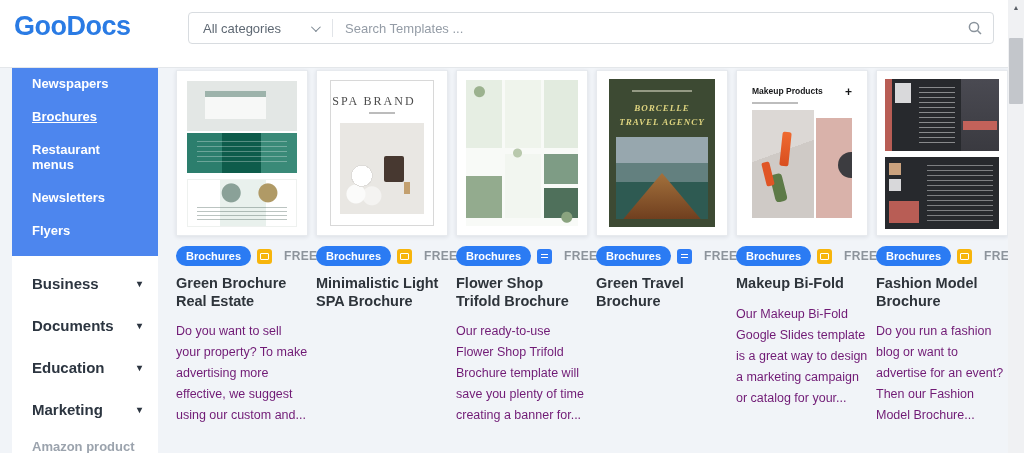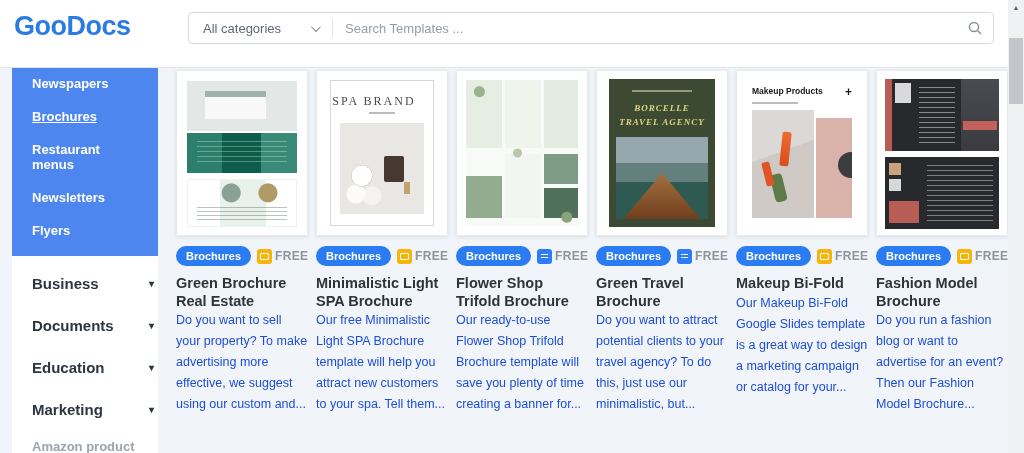--- a/index.html
+++ b/index.html
@@ -22,38 +22,38 @@
   .search-btn { width:36px; height:100%; border:none; background:transparent; display:flex; align-items:center; justify-content:center; cursor:pointer; }
   
   .scrollbar { position:absolute; top:0; right:0; width:16px; height:453px; background:#f0f1f3; z-index:9; cursor:pointer; }
   .scroll-up { position:absolute; top:0; left:0; width:16px; height:14px; display:flex; align-items:center; justify-content:center; font-size:7px; color:#5a5f66; cursor:pointer; }
   .scroll-thumb { position:absolute; top:38px; left:1px; width:14px; height:66px; background:#c3c6cb; border-radius:1px; cursor:grab; }
   
   .sidebar { position:absolute; left:12px; top:56px; width:146px; bottom:0; background:#fff; z-index:4; }
   .blue-box { margin-top:4px; background:#4d86ee; padding:7px 0 9px; }
   .f-item { display:block; padding:9px 20px; font-size:13px; font-weight:700; color:#fff; cursor:pointer; }
   .f-item.active { text-decoration:underline; }
-  .section { height:42px; display:flex; align-items:center; justify-content:space-between; padding:0 4px 0 20px; font-size:15px; font-weight:700; color:#2c3540; cursor:pointer; }
+  .section { height:42px; display:flex; align-items:center; justify-content:space-between; padding:0 16px 0 20px; font-size:15px; font-weight:700; color:#2c3540; cursor:pointer; }
   .sections { padding-top:6px; }
   .caret { font-size:10px; color:#2c3540; }
   .sub-item { display:block; padding:9px 20px; font-size:13px; font-weight:600; color:#9ba3ad; cursor:pointer; }
   
   .cards { position:absolute; left:176px; top:70px; display:grid; grid-template-columns:repeat(6,132px); gap:8px; }
   .card { width:132px; }
   .thumb { position:relative; width:132px; height:166px; background:#fff; border:1px solid #e7eaee; box-shadow:0 1px 4px rgba(25,39,62,.10); cursor:pointer; overflow:hidden; }
   .meta-row { display:flex; align-items:center; gap:6px; margin-top:10px; }
   .badge { background:#2b7bf3; color:#fff; font-size:11px; font-weight:700; padding:4px 10px; border-radius:13px; cursor:pointer; white-space:nowrap; }
-  .free { display:flex; align-items:center; gap:3px; color:#8d949c; font-weight:700; font-size:12px; letter-spacing:.3px; }
+  .free { display:flex; align-items:center; gap:12px; color:#8d949c; font-weight:700; font-size:12px; letter-spacing:.3px; }
   .ficon { position:relative; width:15px; height:15px; border-radius:3px; flex:none; }
   .ficon.slides { background:#f7b50c; }
   .ficon.slides::after { content:""; position:absolute; left:3px; right:3px; top:4px; bottom:4px; border:1.5px solid #fff; border-radius:1px; }
   .ficon.docs { background:#2e7cf6; }
   .ficon.docs::after { content:""; position:absolute; left:4px; top:5px; width:7px; height:1.5px; background:#fff; box-shadow:0 3px 0 #fff; }
   .card-title { margin-top:9px; font-size:14.5px; line-height:1.22; font-weight:700; color:#2e343b; cursor:pointer; }
-  .card-desc { margin-top:0; font-size:12.5px; line-height:1.68; color:#1d4ed8; }
+  .card-desc { margin-top:11px; font-size:12.5px; line-height:1.68; color:#701a75; }
   
   .t1-photo { position:absolute; left:10px; top:10px; right:10px; height:50px;
     background:linear-gradient(115deg, transparent 0 60%, #c9d0cc 60% 100%),
                linear-gradient(180deg,#e9ece a 0 30%, #dfe4e1 30% 72%, #f3f4f3 72% 100%);
     background-color:#e3e7e5; }
   .t1-photo::after { content:""; position:absolute; left:16%; top:32%; width:56%; height:44%; background:#f7f8f7; box-shadow:0 -6px 0 #9db3ab; }
   .t1-fold { position:absolute; left:10px; top:62px; right:10px; height:40px; background:linear-gradient(90deg,#2c7e6d 0 32%,#0e5c4b 32% 67%,#3a8a78 67% 100%); }
   .t1-fold::after { content:""; position:absolute; inset:8px 10px; background:repeating-linear-gradient(to bottom,rgba(255,255,255,.55) 0 1px,transparent 1px 5px); opacity:.55; }
   .t1-page2 { position:absolute; left:10px; top:108px; right:10px; height:48px; border:1px solid #eef1ef;
     background:radial-gradient(circle at 40% 28%, #8aa198 0 9px, transparent 10px),
@@ -195,21 +195,20 @@
       </div>
     </div>
     <div class="meta-row">
       <span class="badge">Brochures</span>
       <span class="free">
         <span class="ficon slides"></span>
         <span>FREE</span>
       </span>
     </div>
     <div class="card-title">Minimalistic Light SPA Brochure</div>
-    <div class="card-desc">Our free Minimalistic Light SPA Brochure template will help you attract new customers to your spa. Tell them...</div>
   </div>
 
   <div class="card">
     <div class="thumb">
       <div class="t3-collage"></div>
     </div>
     <div class="meta-row">
       <span class="badge">Brochures</span>
       <span class="free">
         <span class="ficon docs"></span>
@@ -232,21 +231,20 @@
       </div>
     </div>
     <div class="meta-row">
       <span class="badge">Brochures</span>
       <span class="free">
         <span class="ficon docs"></span>
         <span>FREE</span>
       </span>
     </div>
     <div class="card-title">Green Travel Brochure</div>
-    <div class="card-desc">Do you want to attract potential clients to your travel agency? To do this, just use our minimalistic, but...</div>
   </div>
 
   <div class="card">
     <div class="thumb">
       <div class="t5-page">
         <div class="t5-head">
           <span class="t5-title">Makeup Products</span>
           <span class="t5-plus">+</span>
         </div>
         <div class="t5-sub"></div>

